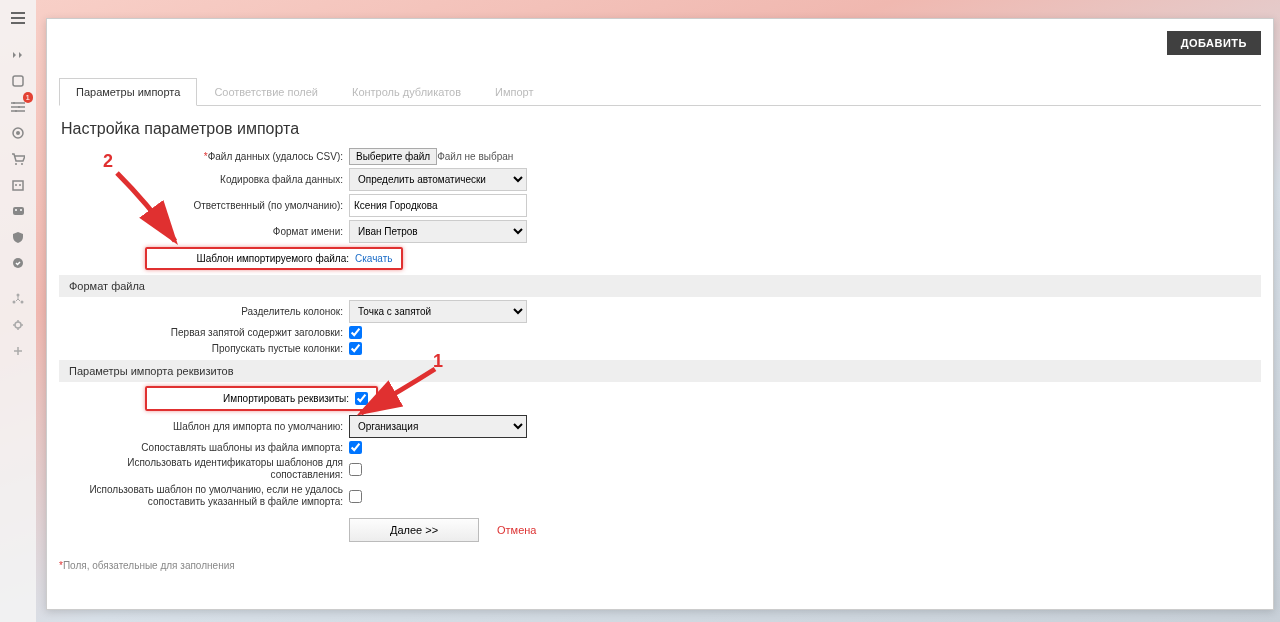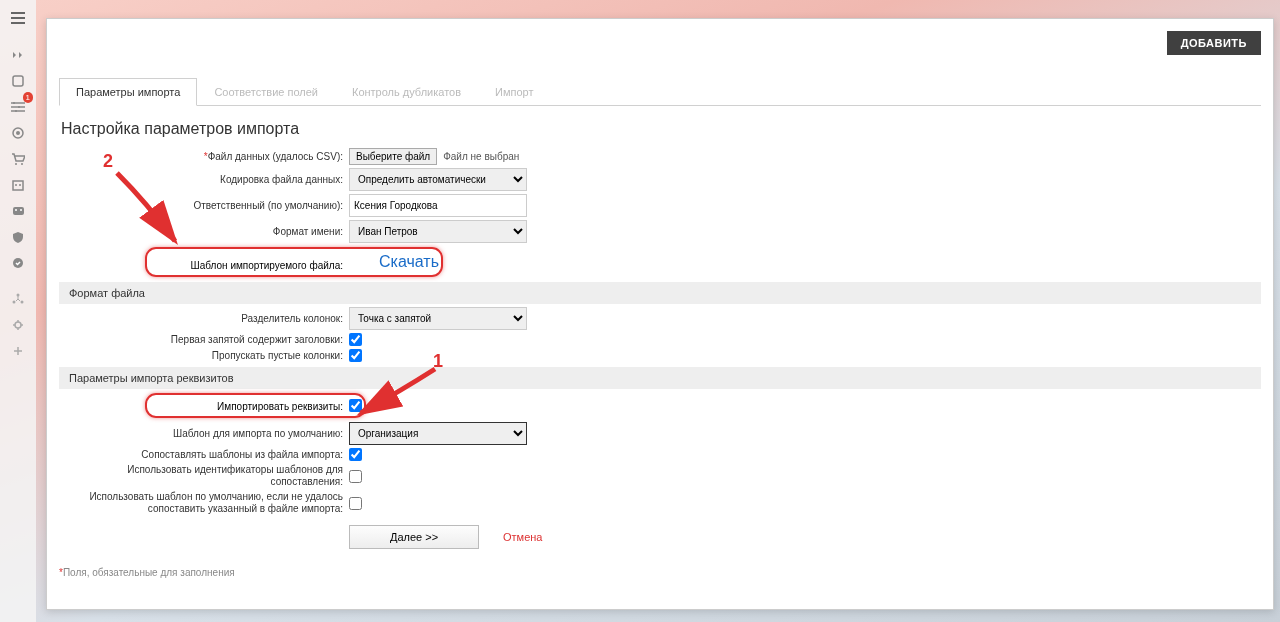--- a/index.html
+++ b/index.html
@@ -11,30 +11,30 @@
 .nav-item { width: 24px; height: 24px; margin: 1px 0; display: flex; align-items: center; justify-content: center; cursor: pointer; color: #888; font-size: 12px; position: relative; }
 .nav-badge { position: absolute; top: -3px; right: -3px; background: #e34234; color: #fff; font-size: 8px; padding: 0 3px; border-radius: 7px; min-width: 10px; height: 11px; line-height: 11px; text-align: center; }
 .panel { position: absolute; left: 46px; top: 18px; right: 6px; bottom: 12px; background: #fff; border: 1px solid #ccc; box-shadow: 0 2px 8px rgba(0,0,0,0.15); padding: 10px 12px; overflow: hidden; }
 .add-btn { position: absolute; right: 12px; top: 12px; background: #404040; color: #fff; border: none; padding: 6px 14px; font-size: 11px; font-weight: bold; letter-spacing: 0.5px; cursor: pointer; }
 .tabs { margin-top: 48px; border-bottom: 1px solid #d0d0d0; display: flex; }
 .tab { padding: 7px 16px; border: 1px solid transparent; color: #bbb; font-size: 11px; cursor: pointer; position: relative; top: 1px; }
 .tab.active { border: 1px solid #d0d0d0; border-bottom-color: #fff; color: #333; background: #fff; }
 .page-title { font-size: 16px; color: #333; margin: 14px 2px 10px; }
 .form-row { display: flex; align-items: center; margin: 3px 0; }
 .form-label { width: 290px; text-align: right; padding-right: 6px; color: #333; font-size: 10px; }
-.form-control { display: flex; align-items: center; gap: 6px; }
+.form-control { display: flex; align-items: center; }
 .section-header { background: #eee; padding: 5px 10px; color: #333; font-size: 11px; margin: 5px 0 3px; }
 .req-star { color: #d33; }
 input[type=text], select { font-size: 10px; padding: 2px 4px; border: 1px solid #ccc; height: 23px; }
 select { width: 178px; }
 input[type=text] { width: 178px; }
 .file-btn { font-size: 10px; padding: 2px 6px; border: 1px solid #aaa; background: #efefef; cursor: pointer; }
 .file-status { color: #555; font-size: 10px; }
-.link { color: #1a6cc8; cursor: pointer; font-size: 16px; margin-left: 30px; }
-.hl-box { border: 2px solid #e03030; border-radius: 11px; padding: 4px 2px; display: flex; align-items: flex-end; box-shadow: 0 0 4px rgba(224,48,48,0.5); }
+.link { color: #1a6cc8; cursor: pointer; font-size: 10px; }
+.hl-box { border: 2px solid #e03030; border-radius: 2px; padding: 4px 8px; display: flex; align-items: center; box-shadow: 0 0 4px rgba(224,48,48,0.5); }
 .hl-row { margin: 4px 0; }
 .next-btn { width: 130px; padding: 5px 0; border: 1px solid #bbb; background: linear-gradient(#fdfdfd,#ededed); cursor: pointer; font-size: 11px; text-align: center; }
 .cancel-link { color: #d33; font-size: 11px; cursor: pointer; margin-left: 18px; }
 .footnote { font-size: 10px; color: #888; margin-top: 18px; }
 .footnote .req-star { color: #d33; }
 .ann-num { position: absolute; color: #e03030; font-weight: bold; font-size: 18px; z-index: 50; pointer-events: none; }
 .arrow { position: absolute; z-index: 49; pointer-events: none; }
 </style>
 </head>
 <body>

